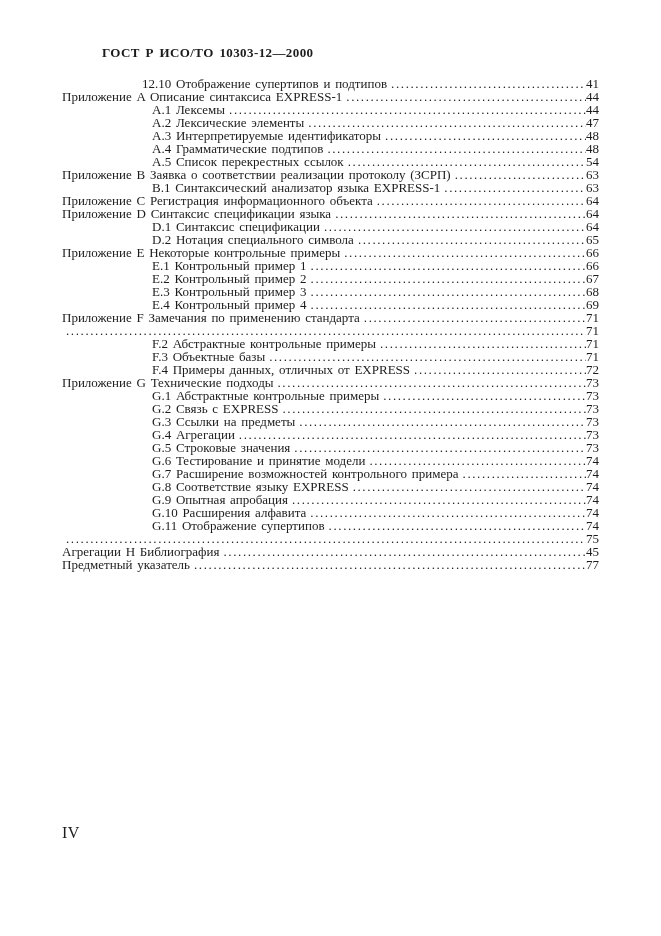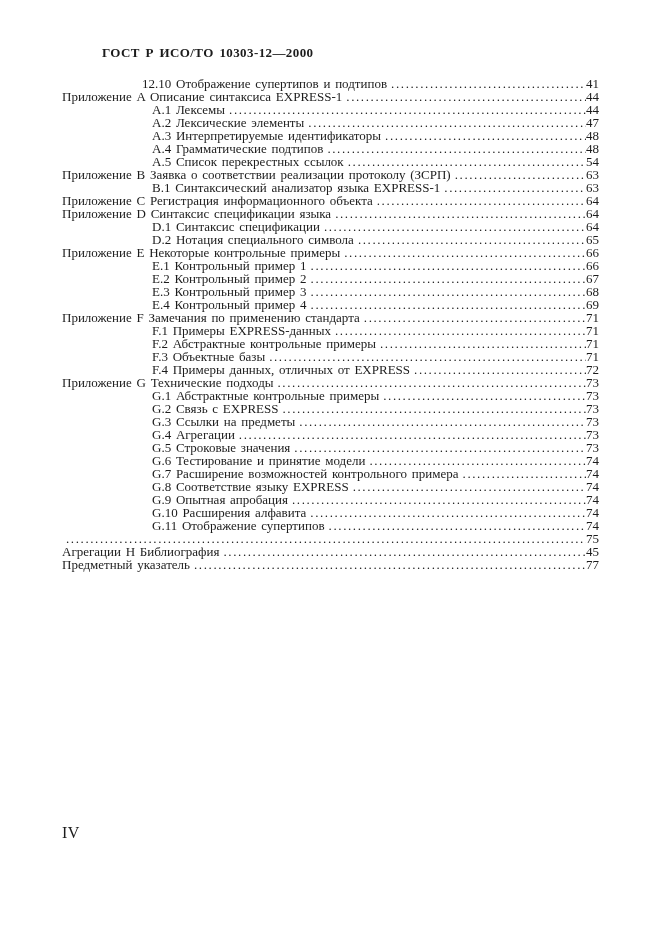--- a/index.html
+++ b/index.html
@@ -180,21 +180,20 @@
     <span class="page">69</span>
   </div>
 
   <div class="toc-row appendix">
     <span class="label">Приложение F Замечания по применению стандарта</span>
     <span class="leader">........................................................................................................................................................................................................</span>
     <span class="page">71</span>
   </div>
 
   <div class="toc-row sub">
-    <span class="label">F.1 Примеры EXPRESS-данных</span>
     <span class="leader">........................................................................................................................................................................................................</span>
     <span class="page">71</span>
   </div>
 
   <div class="toc-row sub">
     <span class="label">F.2 Абстрактные контрольные примеры</span>
     <span class="leader">........................................................................................................................................................................................................</span>
     <span class="page">71</span>
   </div>
 

